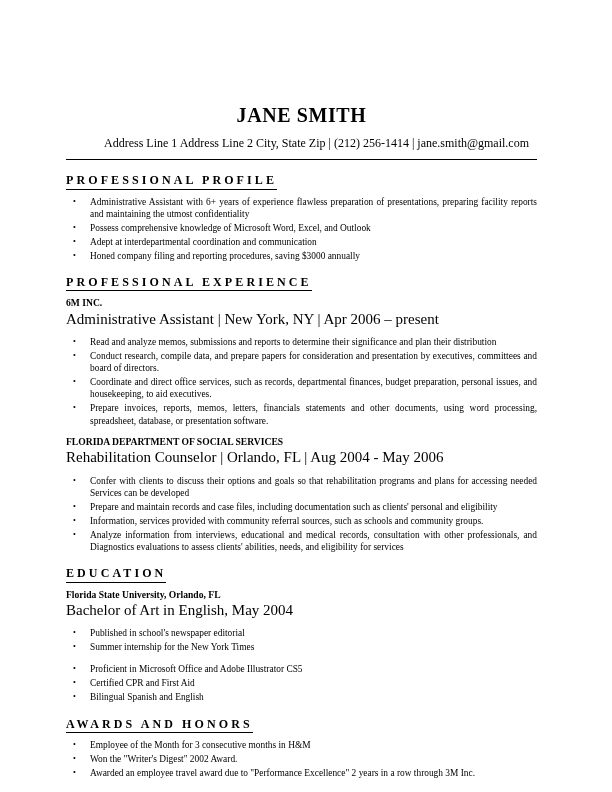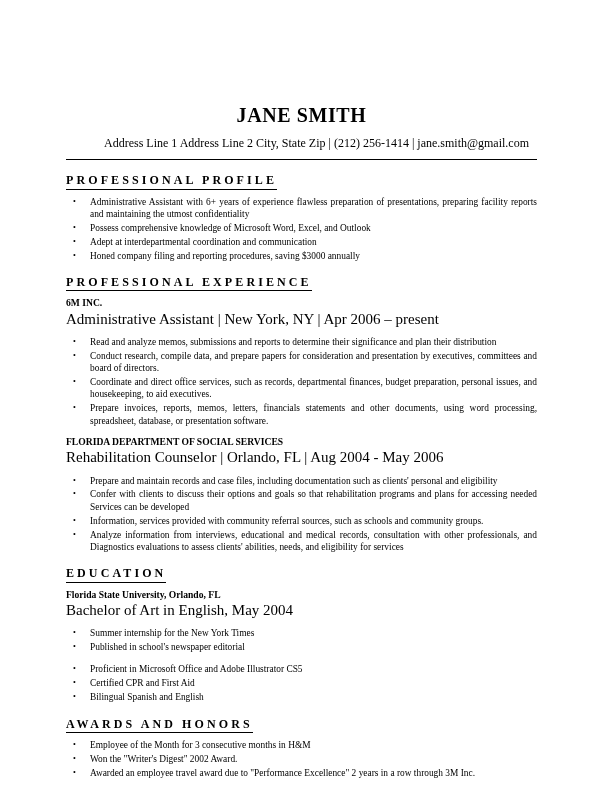--- a/index.html
+++ b/index.html
@@ -156,37 +156,37 @@
           <li>Prepare invoices, reports, memos, letters, financials statements and other documents, using word processing, spreadsheet, database, or presentation software.</li>
         </ul>
       </div>
 
       <div class="job-block">
         <div class="job">
           <div class="org">FLORIDA DEPARTMENT OF SOCIAL SERVICES</div>
           <div class="role">Rehabilitation Counselor | Orlando, FL | Aug 2004 - May 2006</div>
         </div>
         <ul class="bullets">
+          <li>Confer with clients to discuss their options and goals so that rehabilitation programs and plans for accessing needed Services can be developed</li>
           <li>Prepare and maintain records and case files, including documentation such as clients' personal and eligibility</li>
-          <li>Confer with clients to discuss their options and goals so that rehabilitation programs and plans for accessing needed Services can be developed</li>
           <li>Information, services provided with community referral sources, such as schools and community groups.</li>
           <li>Analyze information from interviews, educational and medical records, consultation with other professionals, and Diagnostics evaluations to assess clients' abilities, needs, and eligibility for services</li>
         </ul>
       </div>
     </div>
 
     <div class="section">
       <div class="section-title">EDUCATION</div>
       <div class="job">
         <div class="org">Florida State University, Orlando, FL</div>
         <div class="role">Bachelor of Art in English, May 2004</div>
       </div>
       <ul class="bullets gap-top">
+        <li>Published in school's newspaper editorial</li>
         <li>Summer internship for the New York Times</li>
-        <li>Published in school's newspaper editorial</li>
       </ul>
     </div>
 
     <div class="section">
       <ul class="bullets">
         <li>Proficient in Microsoft Office and Adobe Illustrator CS5</li>
         <li>Certified CPR and First Aid</li>
         <li>Bilingual Spanish and English</li>
       </ul>
     </div>

